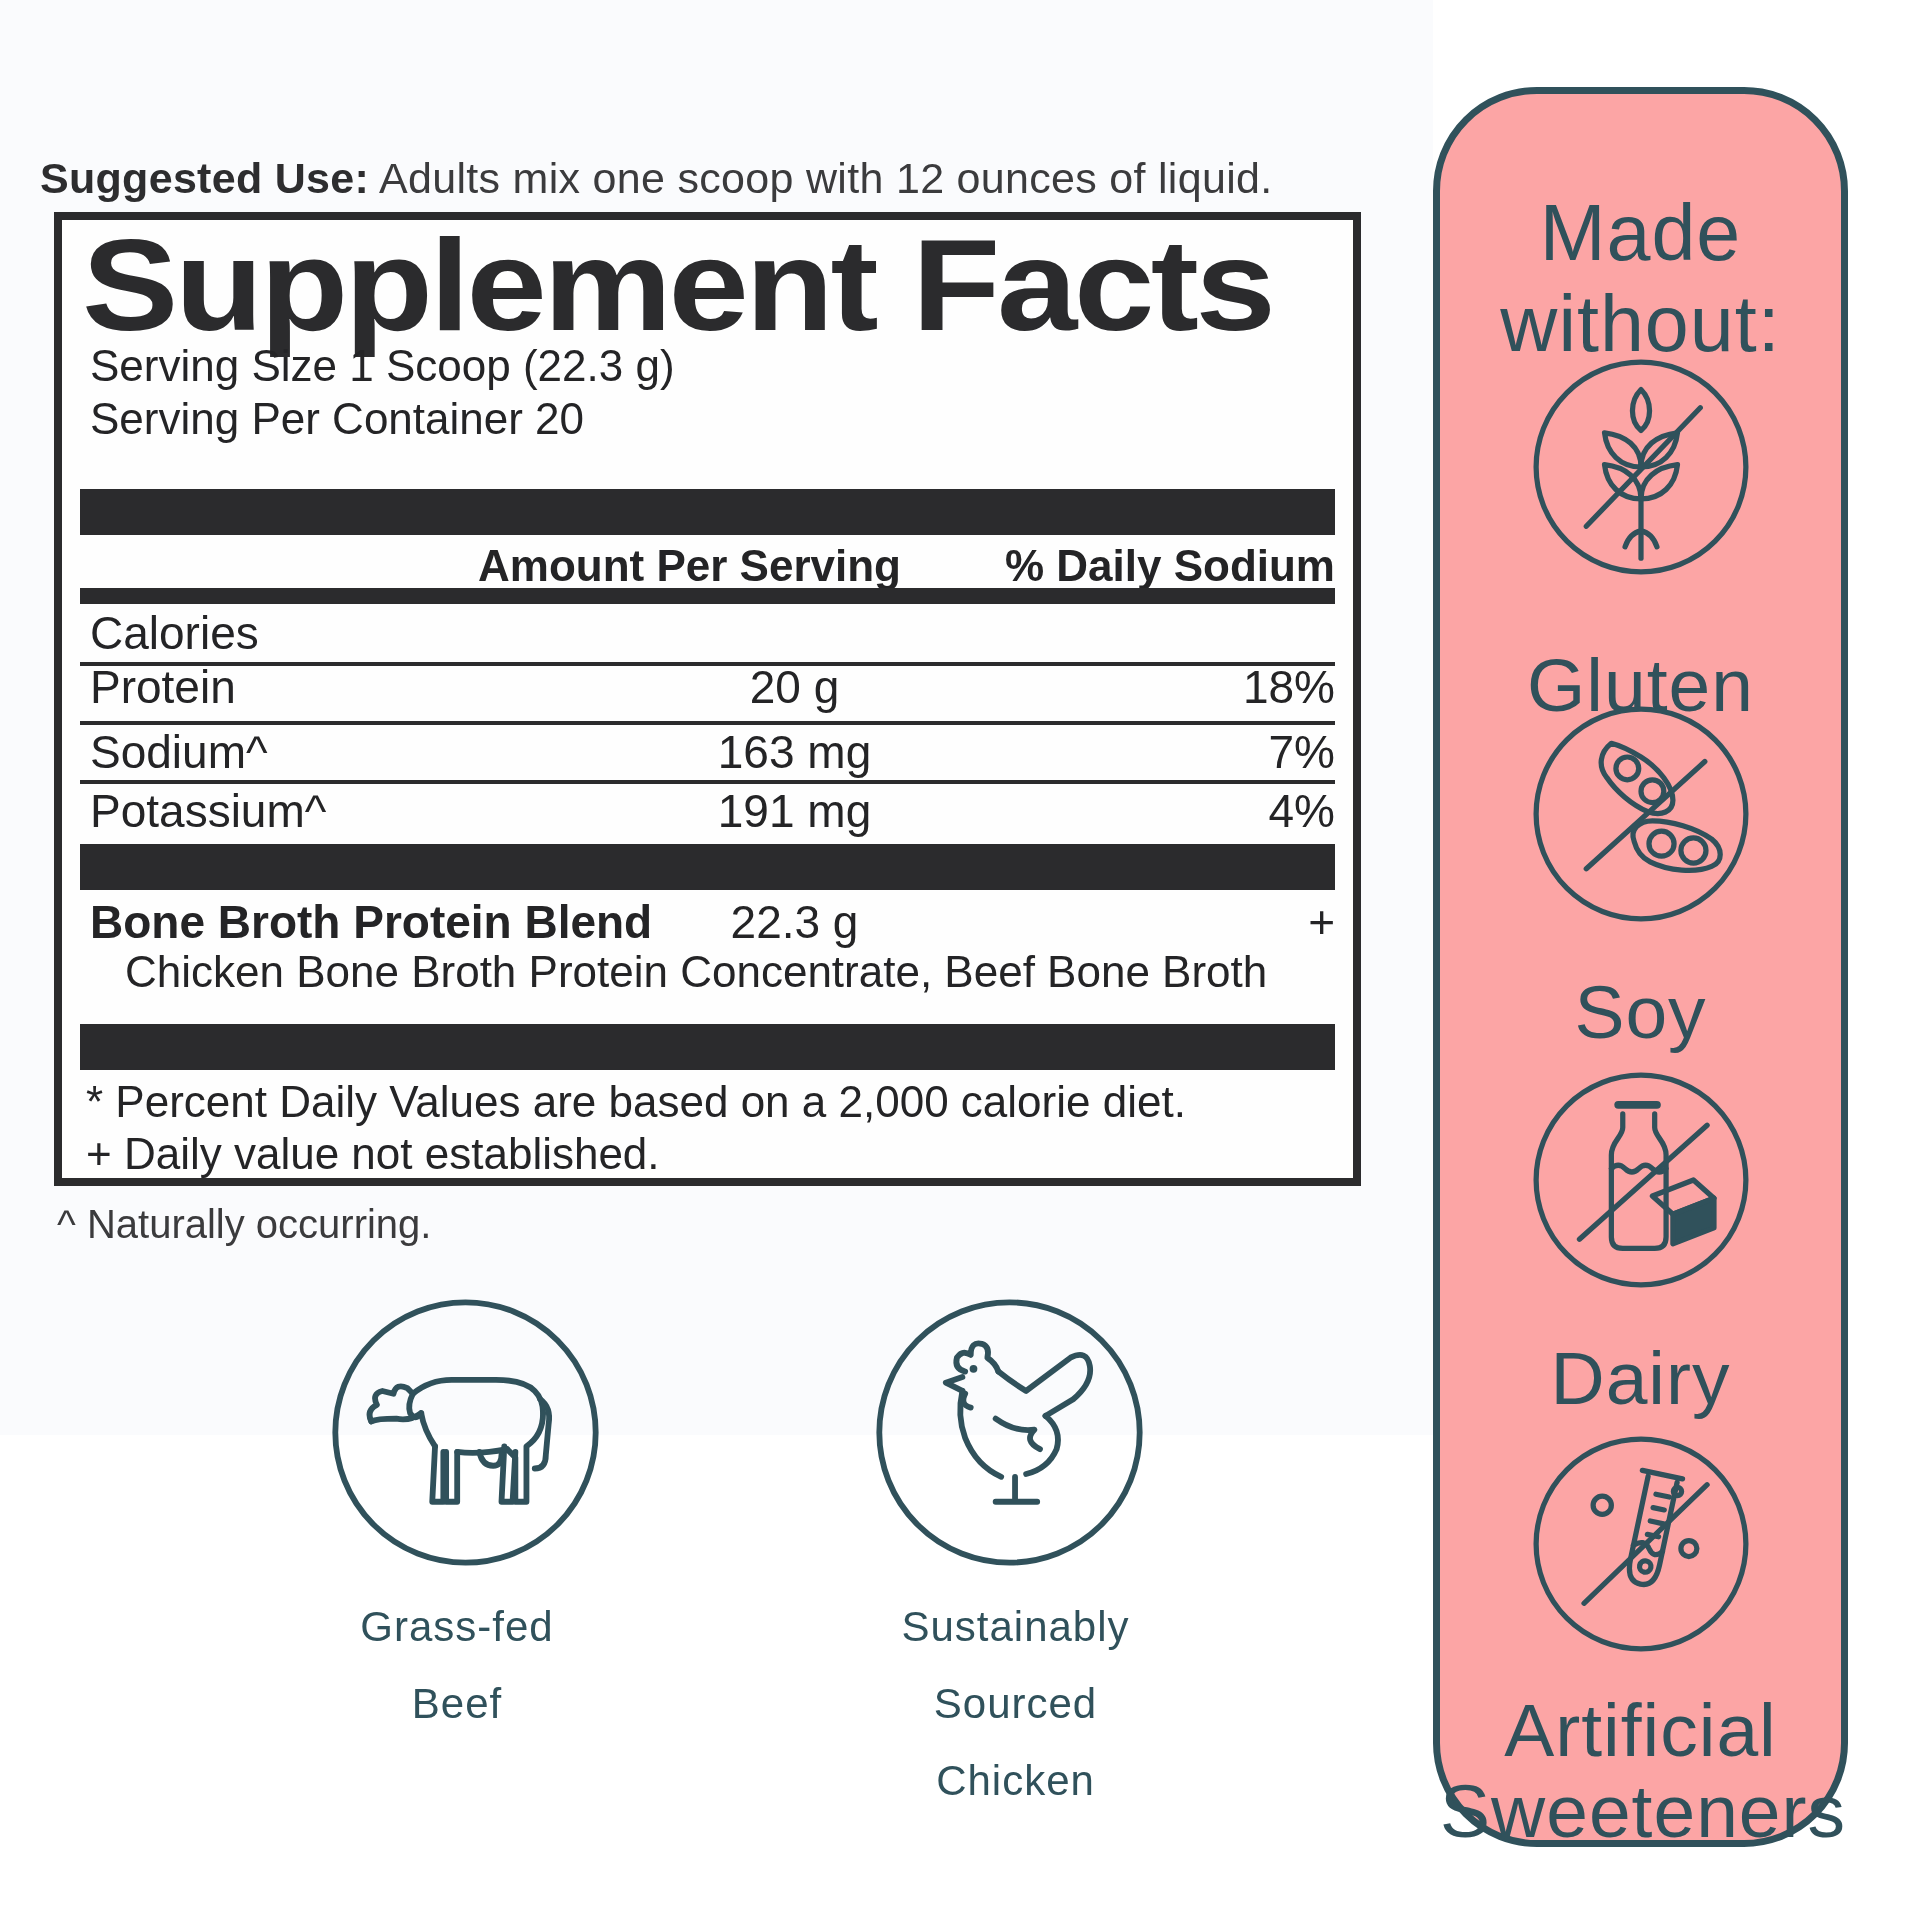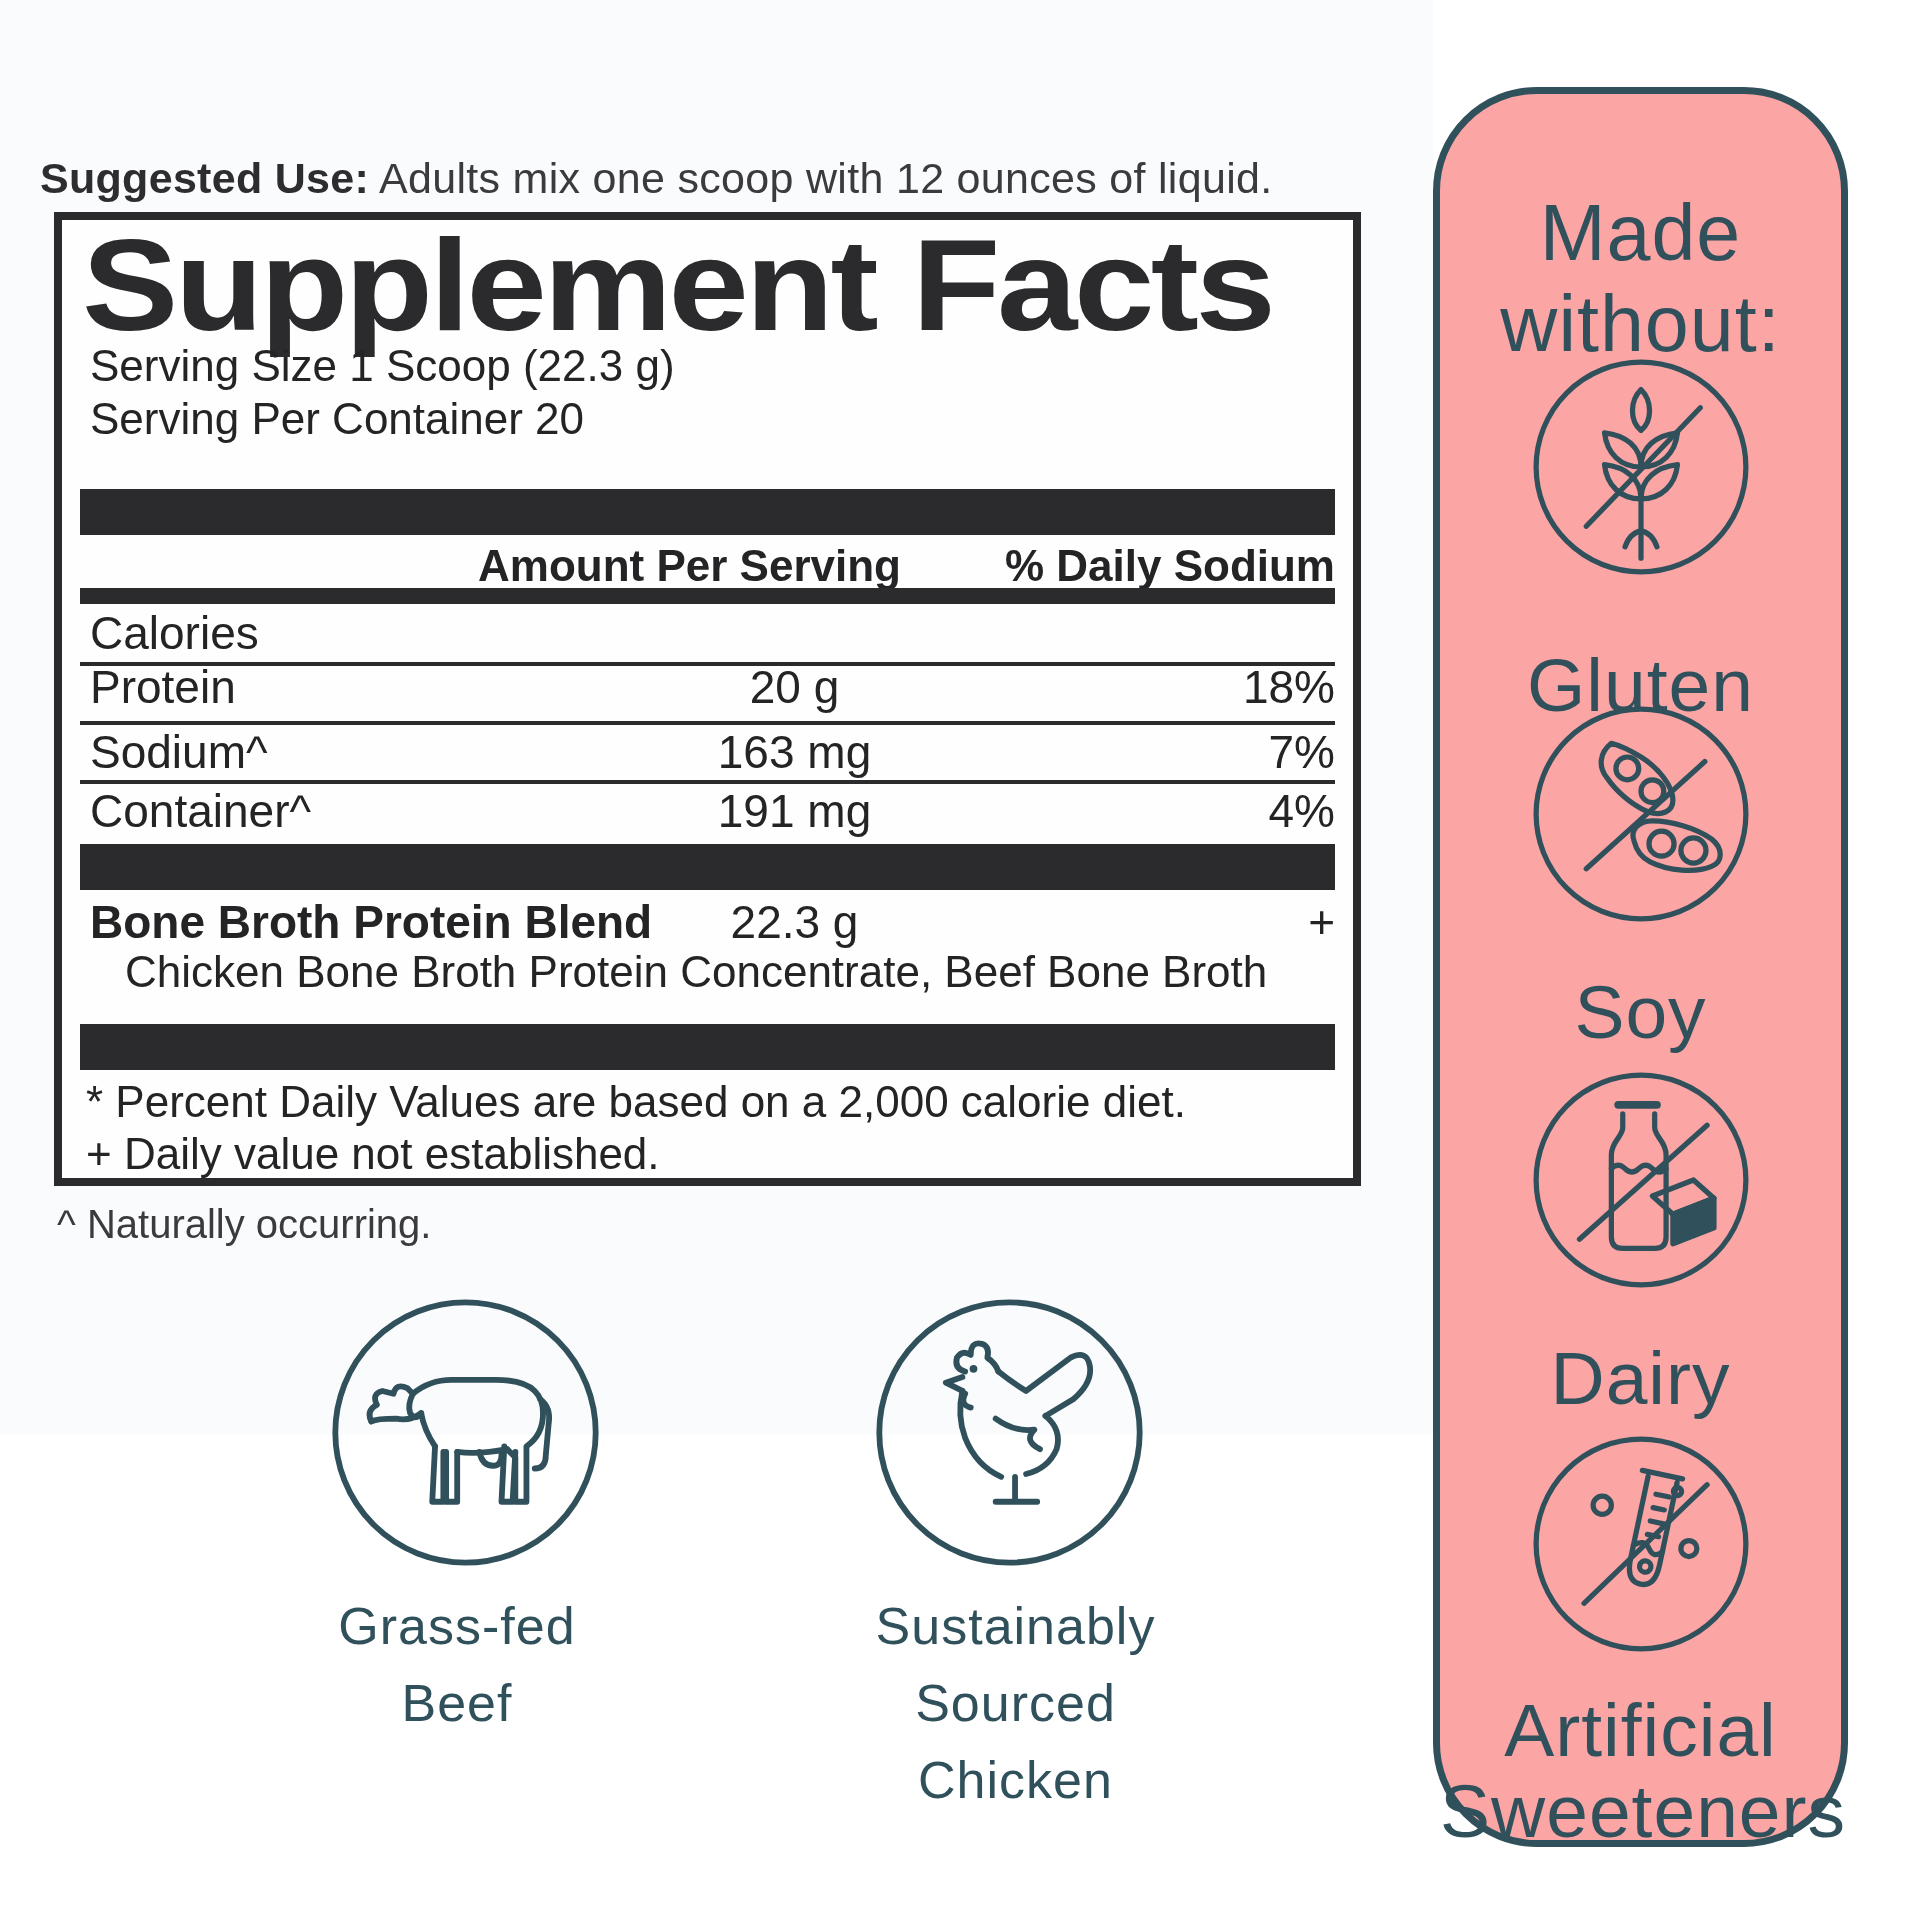--- a/index.html
+++ b/index.html
@@ -37,21 +37,21 @@
   .desc{position:absolute;left:63px;font-size:44px;color:#242426;white-space:nowrap;}
   .d1{top:727px;} .d2{top:776px;margin-top:28px;}
   .foot{position:absolute;left:24px;font-size:44px;color:#242426;white-space:nowrap;}
   .f1{top:857px;} .f2{top:909px;}
   .naturally{position:absolute;left:57px;top:1202px;font-size:40px;color:#3b3b3d;}
 
   
   .badge-svg{position:absolute;}
   .cow-box{left:327px;top:1294px;width:277px;height:277px;}
   .chicken-box{left:871px;top:1294px;width:277px;height:277px;}
-  .badge-label{position:absolute;color:#30515b;font-size:52px;line-height:77px;
+  .badge-label{position:absolute;color:#30515b;font-size:42px;line-height:77px;
                text-align:center;letter-spacing:1px;}
   .beef-label{left:249px;top:1588px;width:416px;}
   .chk-label{left:788px;top:1588px;width:455px;}
 
   
   .panel{position:absolute;left:1433px;top:87px;width:415px;height:1760px;
          border:7px solid #30515b;border-radius:104px;background:#fca5a5;box-sizing:border-box;}
   .panel-title{position:absolute;left:0;top:93px;width:100%;text-align:center;
                font-size:79px;line-height:91px;color:#30515b;letter-spacing:1px;}
   .mw-icon{position:absolute;left:50%;transform:translateX(-50%);width:228px;height:228px;}
@@ -96,21 +96,21 @@
     <div class="sep s2"></div>
 
     <div class="nrow r3">
       <span class="nm">Sodium^</span>
       <span class="amt">163 mg</span>
       <span class="dv">7%</span>
     </div>
     <div class="sep s3"></div>
 
     <div class="nrow r4">
-      <span class="nm">Container^</span>
+      <span class="nm">Potassium^</span>
       <span class="amt">191 mg</span>
       <span class="dv">4%</span>
     </div>
 
     <div class="bar b2"></div>
 
     <div class="nrow rblend">
       <span class="nm">Bone Broth Protein Blend</span>
       <span class="amt">22.3 g</span>
       <span class="dv">+</span>

